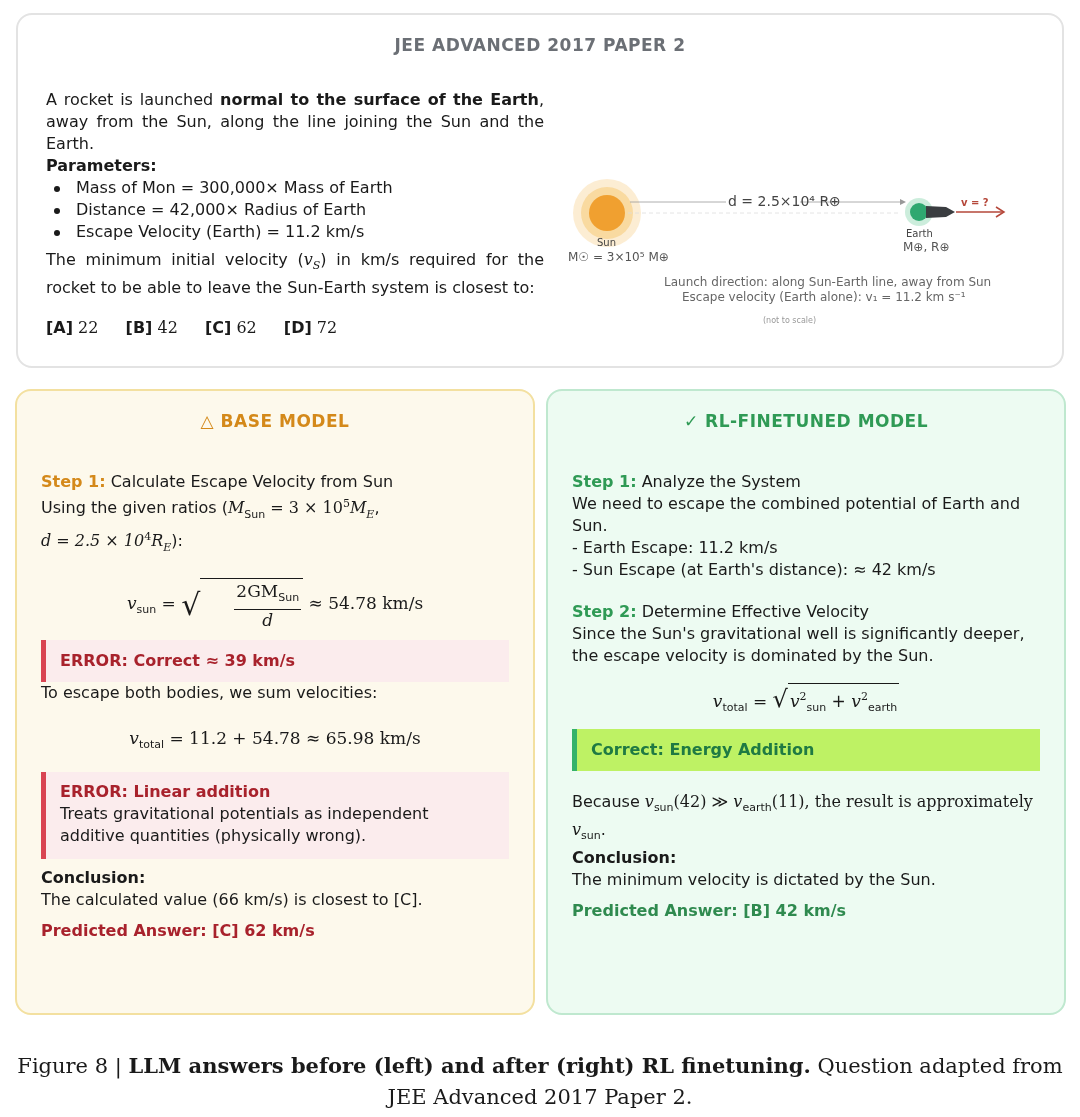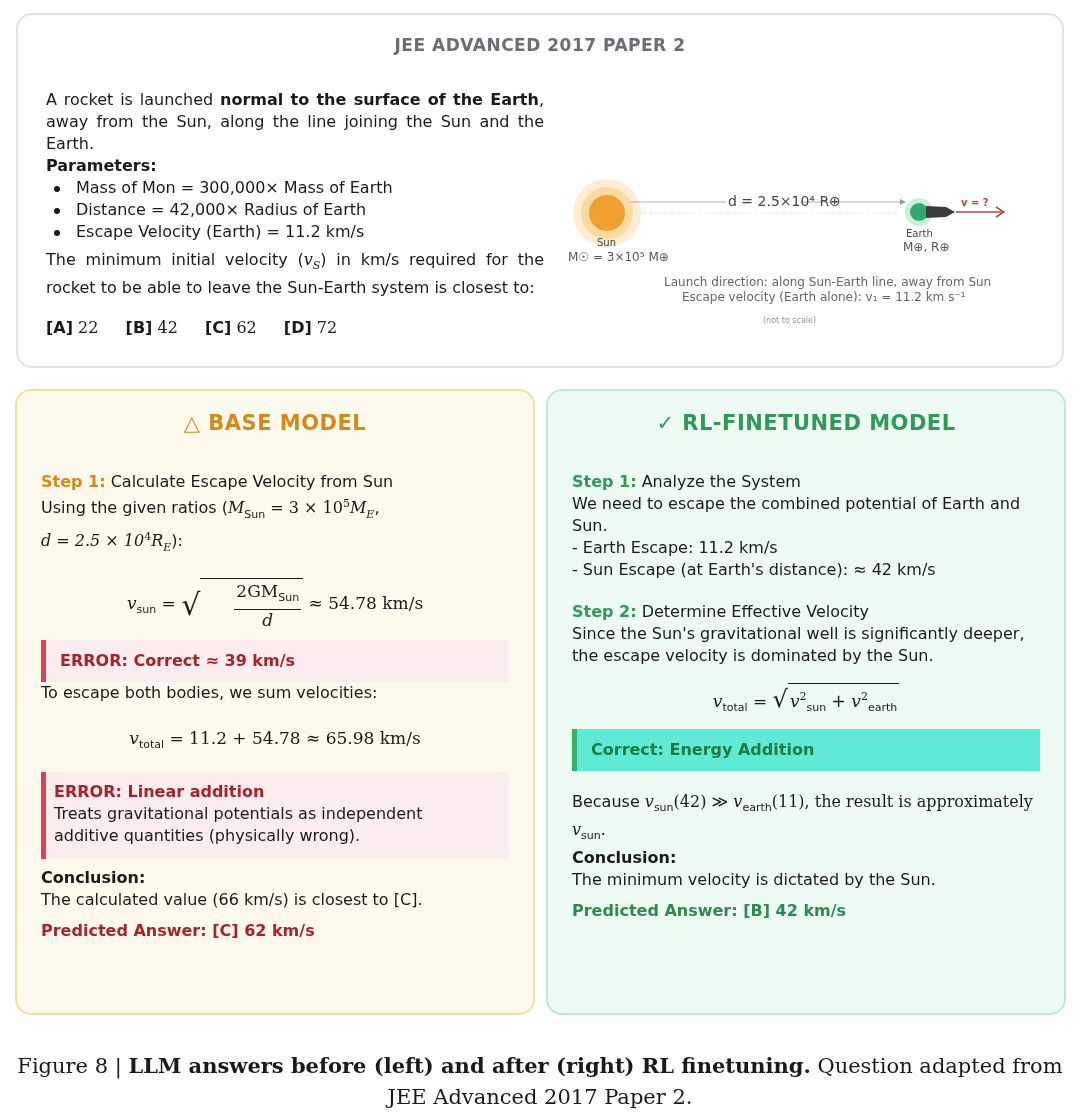--- a/index.html
+++ b/index.html
@@ -28,35 +28,35 @@
 
   
   .diagram { position: absolute; left: 548px; top: 160px; width: 480px; height: 180px; }
   .dtext { position: absolute; font-size: 12px; color: #555; white-space: nowrap; }
 
   
   .panel { position: absolute; top: 389px; width: 520px; height: 626px; border-radius: 16px;
            box-sizing: border-box; }
   .panel.base { left: 15px; background: #fdf9ec; border: 2px solid #f3e0a0; }
   .panel.rl { left: 546px; background: #edfbf2; border: 2px solid #bfe8cf; }
-  .ptitle { position: absolute; left: 0; right: 0; top: 20px; text-align: center; font-size: 21px;
+  .ptitle { position: absolute; left: 0; right: 0; top: 20px; text-align: center; font-size: 17px;
             font-weight: bold; letter-spacing: 0.5px; }
   .base .ptitle { color: #d4891a; }
   .rl .ptitle { color: #2f9a55; }
   .pbody { position: absolute; left: 24px; right: 24px; top: 80px; font-size: 16px; line-height: 22px; }
   .pbody p { margin: 0; }
   .step-label { font-weight: bold; }
   .base .step-label { color: #d4891a; }
   .rl .step-label { color: #2f9a55; }
   .eq { text-align: center; font-size: 17px; }
   .callout { position: relative; padding: 8px 16px 8px 19px; font-weight: bold; }
   .callout::before { content: ""; position: absolute; left: 0; top: 0; bottom: 0; width: 5px; }
   .callout.err { background: #fbeced; color: #a8222c; }
   .callout.err::before { background: #d94452; }
-  .callout.ok { background: #5eead4; color: #1f7a43; }
+  .callout.ok { background: #bef264; color: #1f7a43; }
   .callout.ok::before { background: #35b26a; }
   .callout .sub { font-weight: normal; color: #1a1a1a; }
   .answer-base { color: #a8222c; font-weight: bold; }
   .answer-rl { color: #2f8a4f; font-weight: bold; }
   sub, sup { font-size: 11px; }
   .sqrt { display: inline-block; vertical-align: middle; }
   .frac { display: inline-block; vertical-align: middle; text-align: center; margin-left: 32px; }
   .frac .num { border-bottom: 1px solid #1a1a1a; padding: 0 2px; }
   .rad { border-top: 1px solid #1a1a1a; display: inline-block; padding: 2px 2px 0 2px; }
 
@@ -119,21 +119,21 @@
     <p><span class="step-label">Step 1:</span> <span>Calculate Escape Velocity from Sun</span></p>
     <p><span>Using the given ratios (</span><span class="mi">M</span><sub>Sun</sub><span class="mr"> = 3 × 10</span><sup class="mr">5</sup><span class="mi">M</span><sub class="mi">E</sub>,<br><span class="mr" style="font-style:italic">d = 2.5 × 10</span><sup class="mr">4</sup><span class="mi">R</span><sub class="mi">E</sub>):</p>
     <div class="eq" style="margin-top:18px;height:54px;line-height:54px">
       <span class="mi">v</span><sub>sun</sub> <span class="mr">=</span>
       <span class="sqrt" style="line-height:20px"><span style="font-size:30px;vertical-align:middle">√</span><span class="rad"><span class="frac"><span class="num" style="display:block"><span class="mr">2GM</span><sub>Sun</sub></span><span class="mi" style="display:block">d</span></span></span></span>
       <span class="mr">≈ 54.78 km/s</span>
     </div>
     <div class="callout err" style="margin-top:10px;padding:10px 19px">ERROR: Correct ≈ 39 km/s</div>
     <p>To escape both bodies, we sum velocities:</p>
     <div class="eq" style="margin-top:14px;height:40px;line-height:40px"><span class="mi">v</span><sub>total</sub><span class="mr"> = 11.2 + 54.78 ≈ 65.98 km/s</span></div>
-    <div class="callout err" style="margin-top:14px;padding:9px 19px 12px 13px">
+    <div class="callout err" style="margin-top:14px;padding:9px 19px 12px 19px">
       <div>ERROR: Linear addition</div>
       <div class="sub">Treats gravitational potentials as independent additive quantities (physically wrong).</div>
     </div>
     <p style="margin-top:8px;font-weight:bold">Conclusion:</p>
     <p>The calculated value (66 km/s) is closest to [C].</p>
     <p class="answer-base" style="margin-top:9px">Predicted Answer: [C] 62 km/s</p>
   </div>
 </div>
 
 <div class="panel rl">

